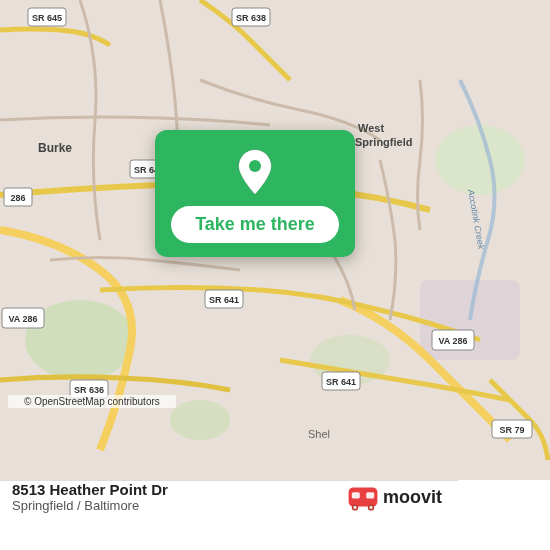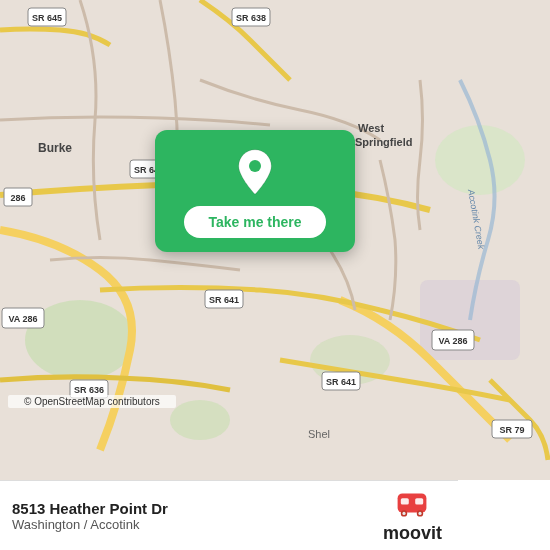--- a/index.html
+++ b/index.html
@@ -47,32 +47,32 @@
       height: 48px;
       margin-bottom: 10px;
     }
 
     #take-me-there-btn {
       background: white;
       color: #2db560;
       border: none;
       border-radius: 24px;
       padding: 8px 24px;
-      font-size: 14px;
+      font-size: 18px;
       font-weight: bold;
       cursor: pointer;
       white-space: nowrap;
     }
 
     #bottom-bar {
       width: 458px;
       height: 70px;
       background: white;
       display: flex;
-      align-items: center;
+      align-items: flex-start;
       justify-content: space-between;
       padding: 0 16px 0 12px;
       border-top: 1px solid #ddd;
     }
 
     #address-section {
       display: flex;
       flex-direction: column;
       justify-content: center;
     }
@@ -85,21 +85,20 @@
 
     #city-text {
       font-size: 13px;
       color: #555;
     }
 
     #moovit-logo {
       display: flex;
       align-items: center;
       gap: 4px;
-      flex-direction: column;
     }
 
     #moovit-icon {
       width: 32px;
       height: 32px;
     }
 
     #moovit-text {
       font-size: 18px;
       font-weight: bold;
@@ -207,21 +206,21 @@
   </div>
 
   <div id="osm-credit">
     <span>© OpenStreetMap contributors</span>
   </div>
 </div>
 
 <div id="bottom-bar">
   <div id="address-section">
     <span id="address-text">8513 Heather Point Dr</span>
-    <span id="city-text">Washington / Accotink</span>
+    <span id="city-text">Springfield / Baltimore</span>
   </div>
   <div id="moovit-logo">
 
     <svg id="moovit-icon" viewBox="0 0 40 40" xmlns="http://www.w3.org/2000/svg">
       <rect x="2" y="8" width="36" height="24" rx="6" fill="#e84040"></rect>
       <rect x="6" y="14" width="10" height="8" rx="2" fill="white" opacity="0.9"></rect>
       <rect x="24" y="14" width="10" height="8" rx="2" fill="white" opacity="0.9"></rect>
       <circle cx="10" cy="33" r="4" fill="#c0392b"></circle>
       <circle cx="30" cy="33" r="4" fill="#c0392b"></circle>
       <circle cx="10" cy="33" r="2" fill="#e8e8e8"></circle>

